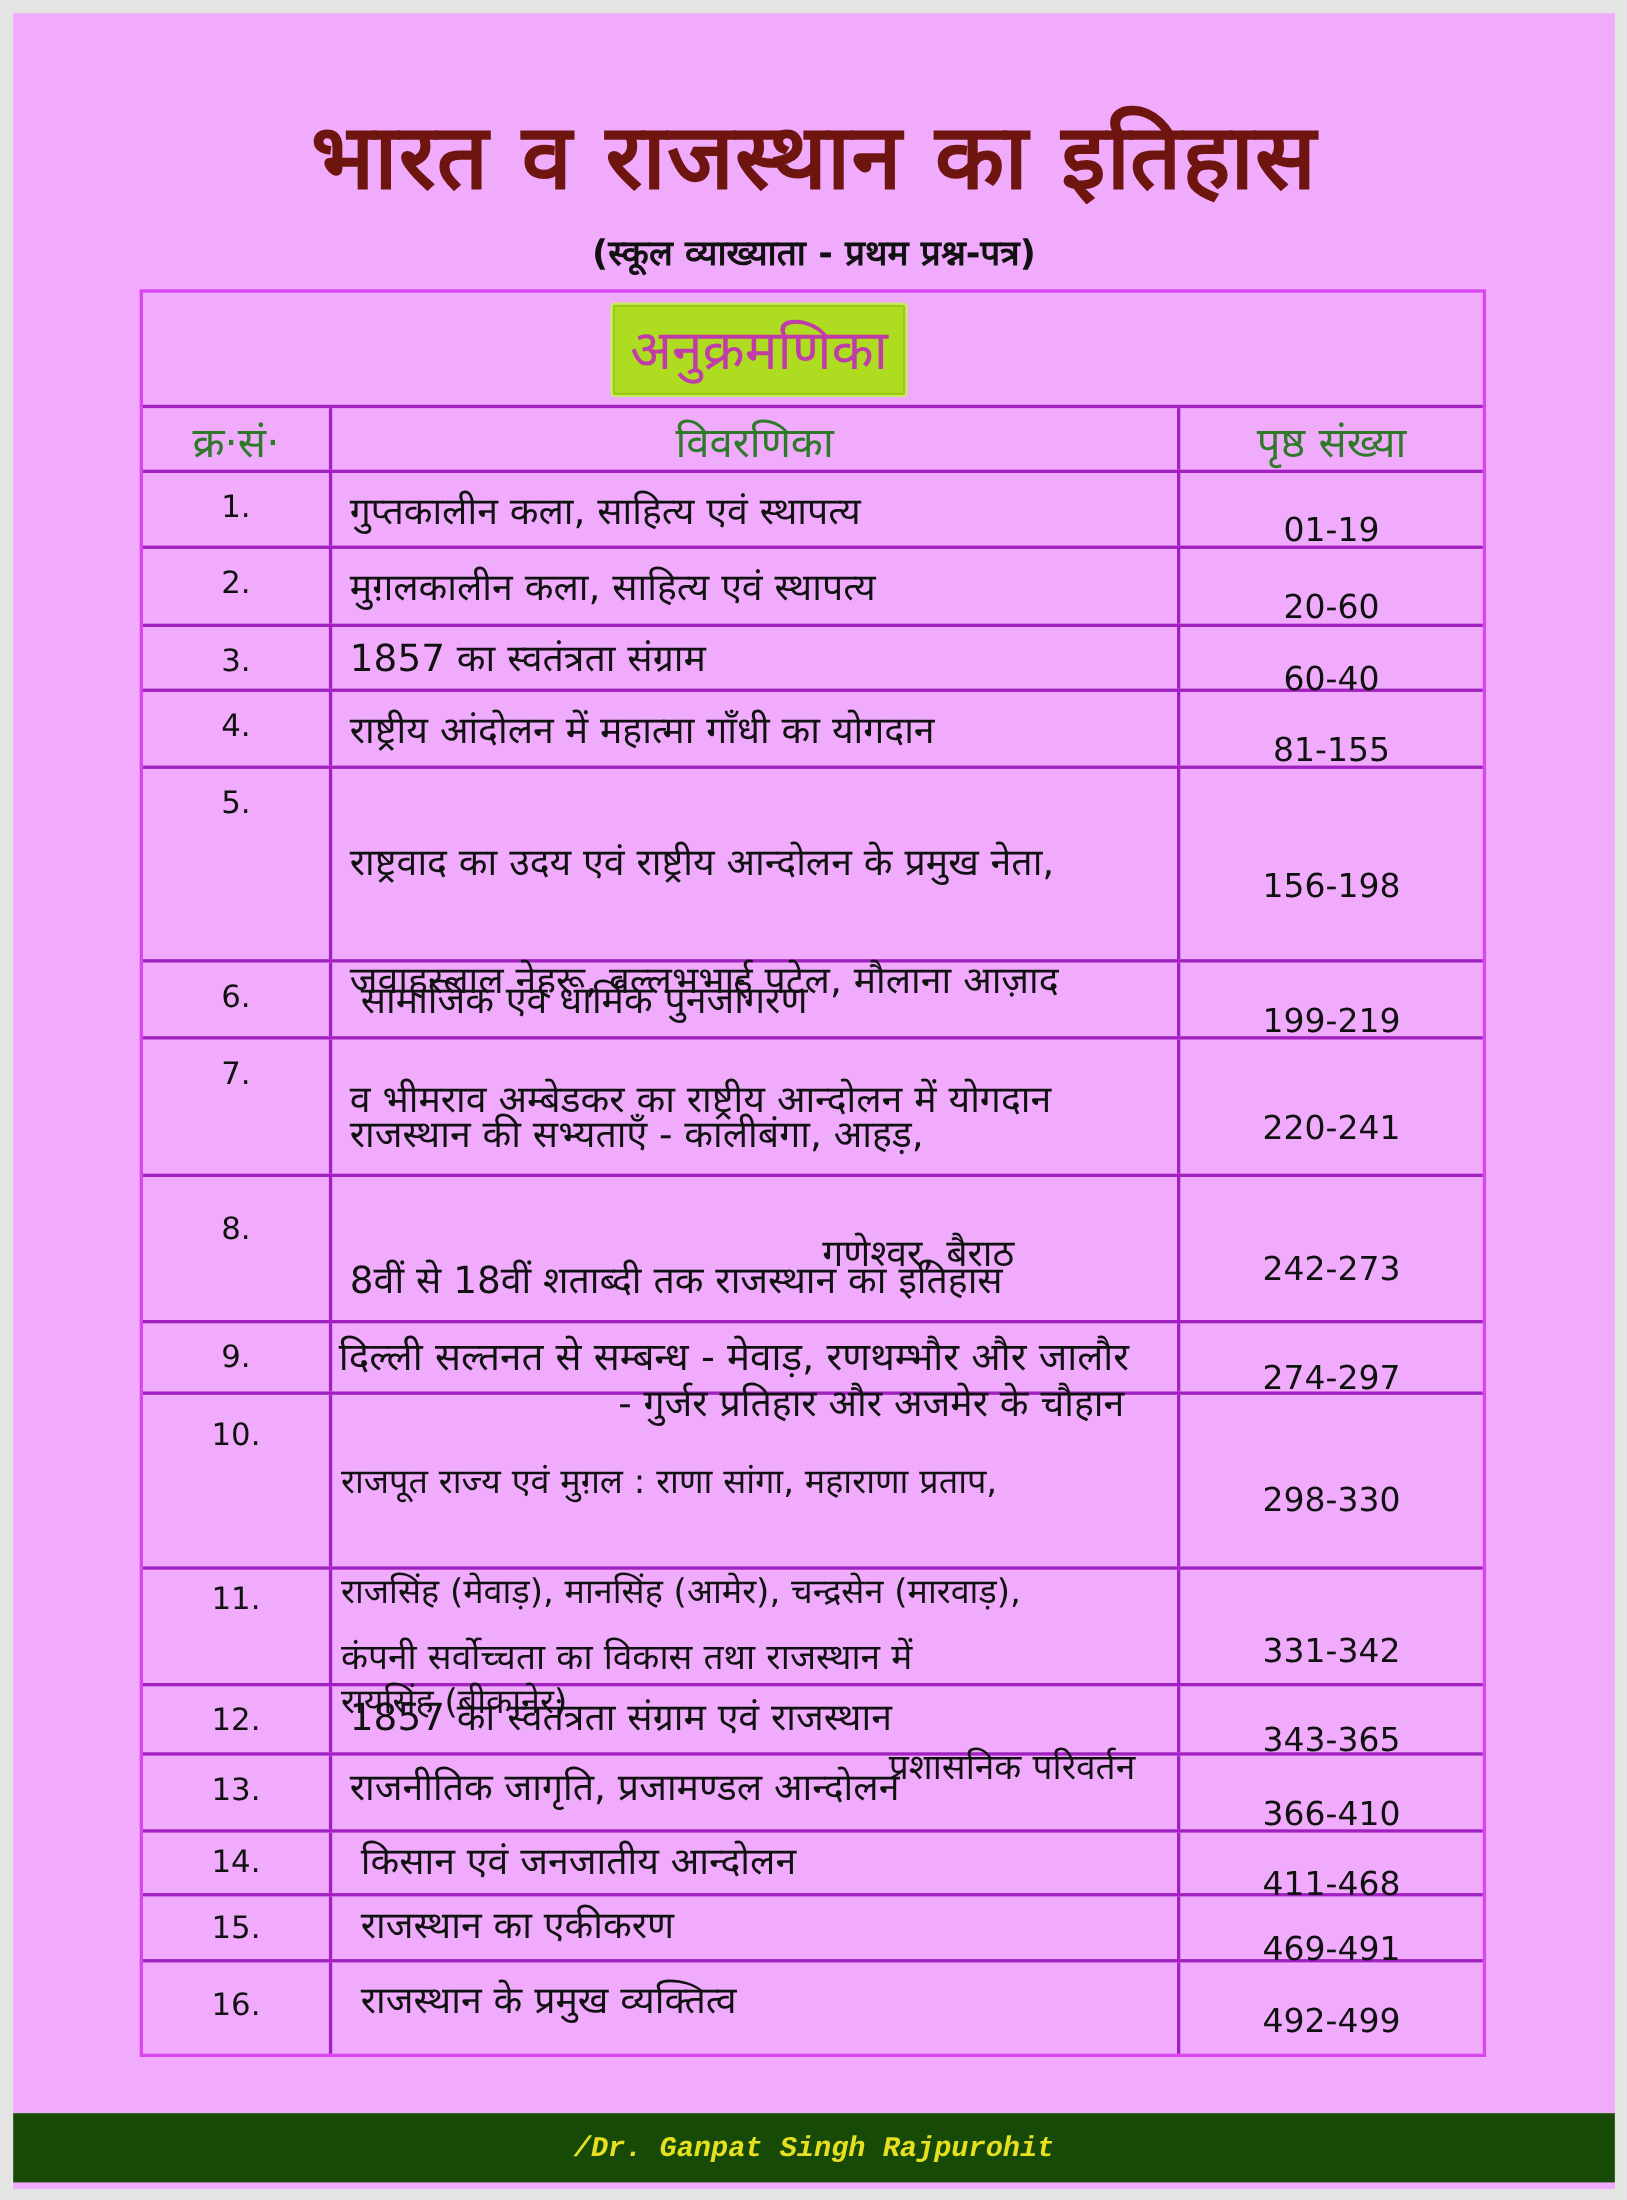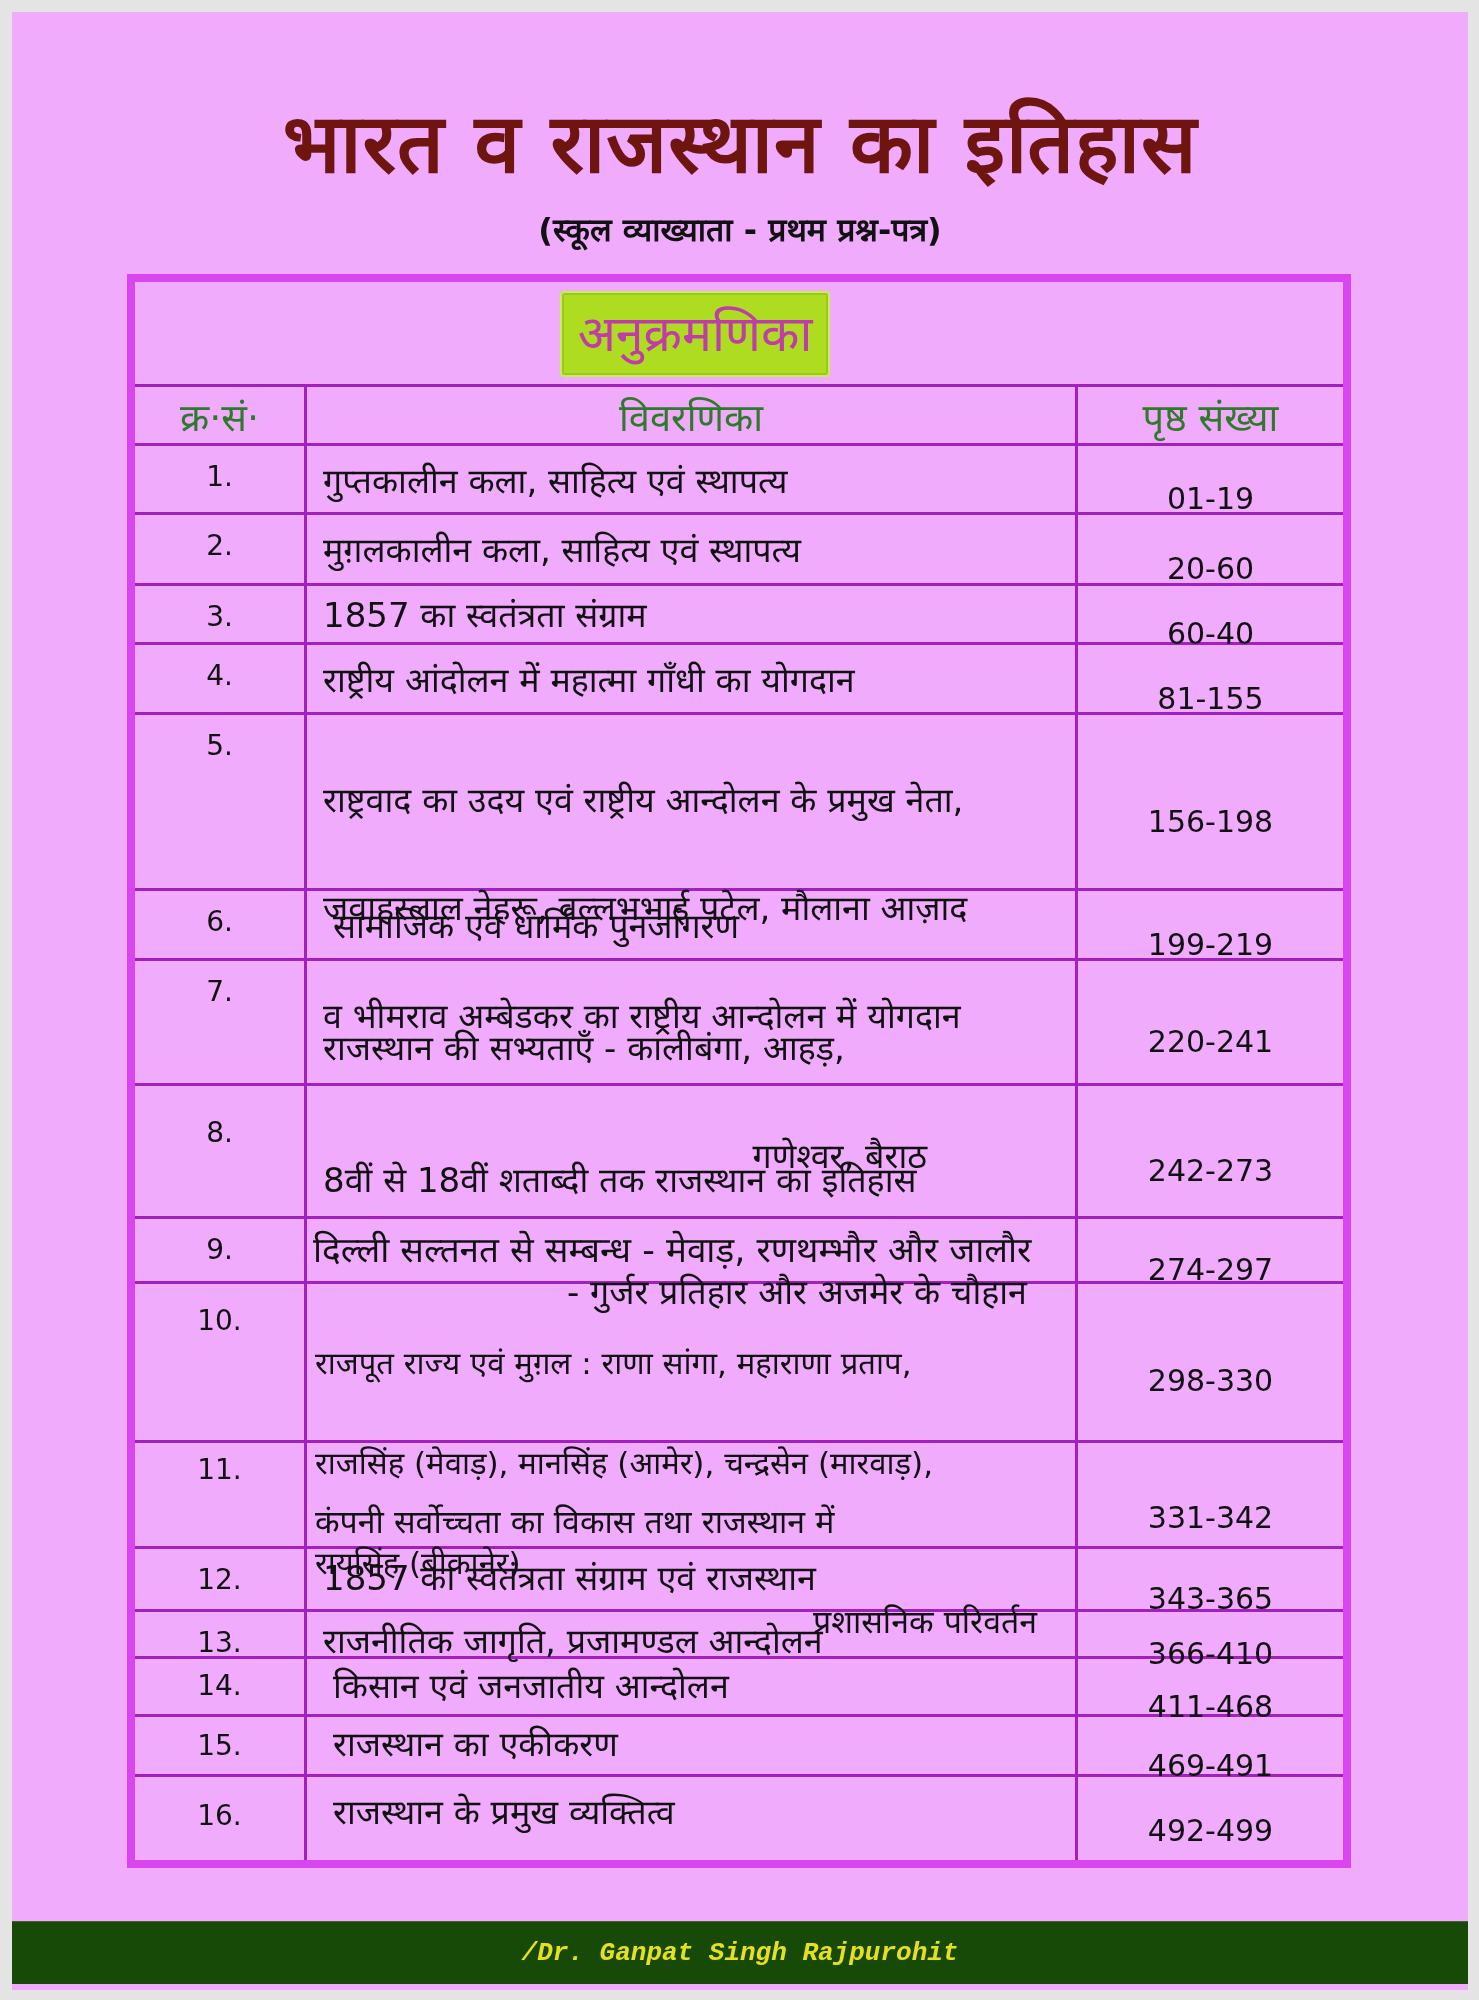--- a/index.html
+++ b/index.html
@@ -31,23 +31,23 @@
     position: absolute;
     left: 0; right: 0; top: 196px;
     text-align: center;
     color: #111;
     font-weight: bold;
     font-size: 32px;
     line-height: 44px;
   }
   .toc-table {
     position: absolute;
-    left: 115px; top: 262px;
+    left: 115px; top: 251px;
     width: 1224px;
-    border: 8px solid #d946ef;
+    border: 3px solid #d946ef;
     box-sizing: border-box;
   }
   .toc-head {
     height: 105px;
     border-bottom: 3px solid #a020c0;
     position: relative;
     box-sizing: border-box;
   }
   .toc-badge {
     position: absolute;
@@ -222,21 +222,21 @@
       </div>
       <div class="cell c-page top" style="padding-top:18px">331-342</div>
     </div>
 
     <div class="row data" style="height:63px">
       <div class="cell c-num">12.</div>
       <div class="cell c-desc" style="padding-top:4px"><span>1857 का स्वतंत्रता संग्राम एवं राजस्थान</span></div>
       <div class="cell c-page">343-365</div>
     </div>
 
-    <div class="row data" style="height:47px">
+    <div class="row data" style="height:70px">
       <div class="cell c-num">13.</div>
       <div class="cell c-desc" style="padding-top:4px"><span>राजनीतिक जागृति, प्रजामण्डल आन्दोलन</span></div>
       <div class="cell c-page">366-410</div>
     </div>
 
     <div class="row data" style="height:58px">
       <div class="cell c-num" style="padding-top:10px">14.</div>
       <div class="cell c-desc" style="padding-left:26px;padding-top:2px"><span>किसान एवं जनजातीय आन्दोलन</span></div>
       <div class="cell c-page">411-468</div>
     </div>

